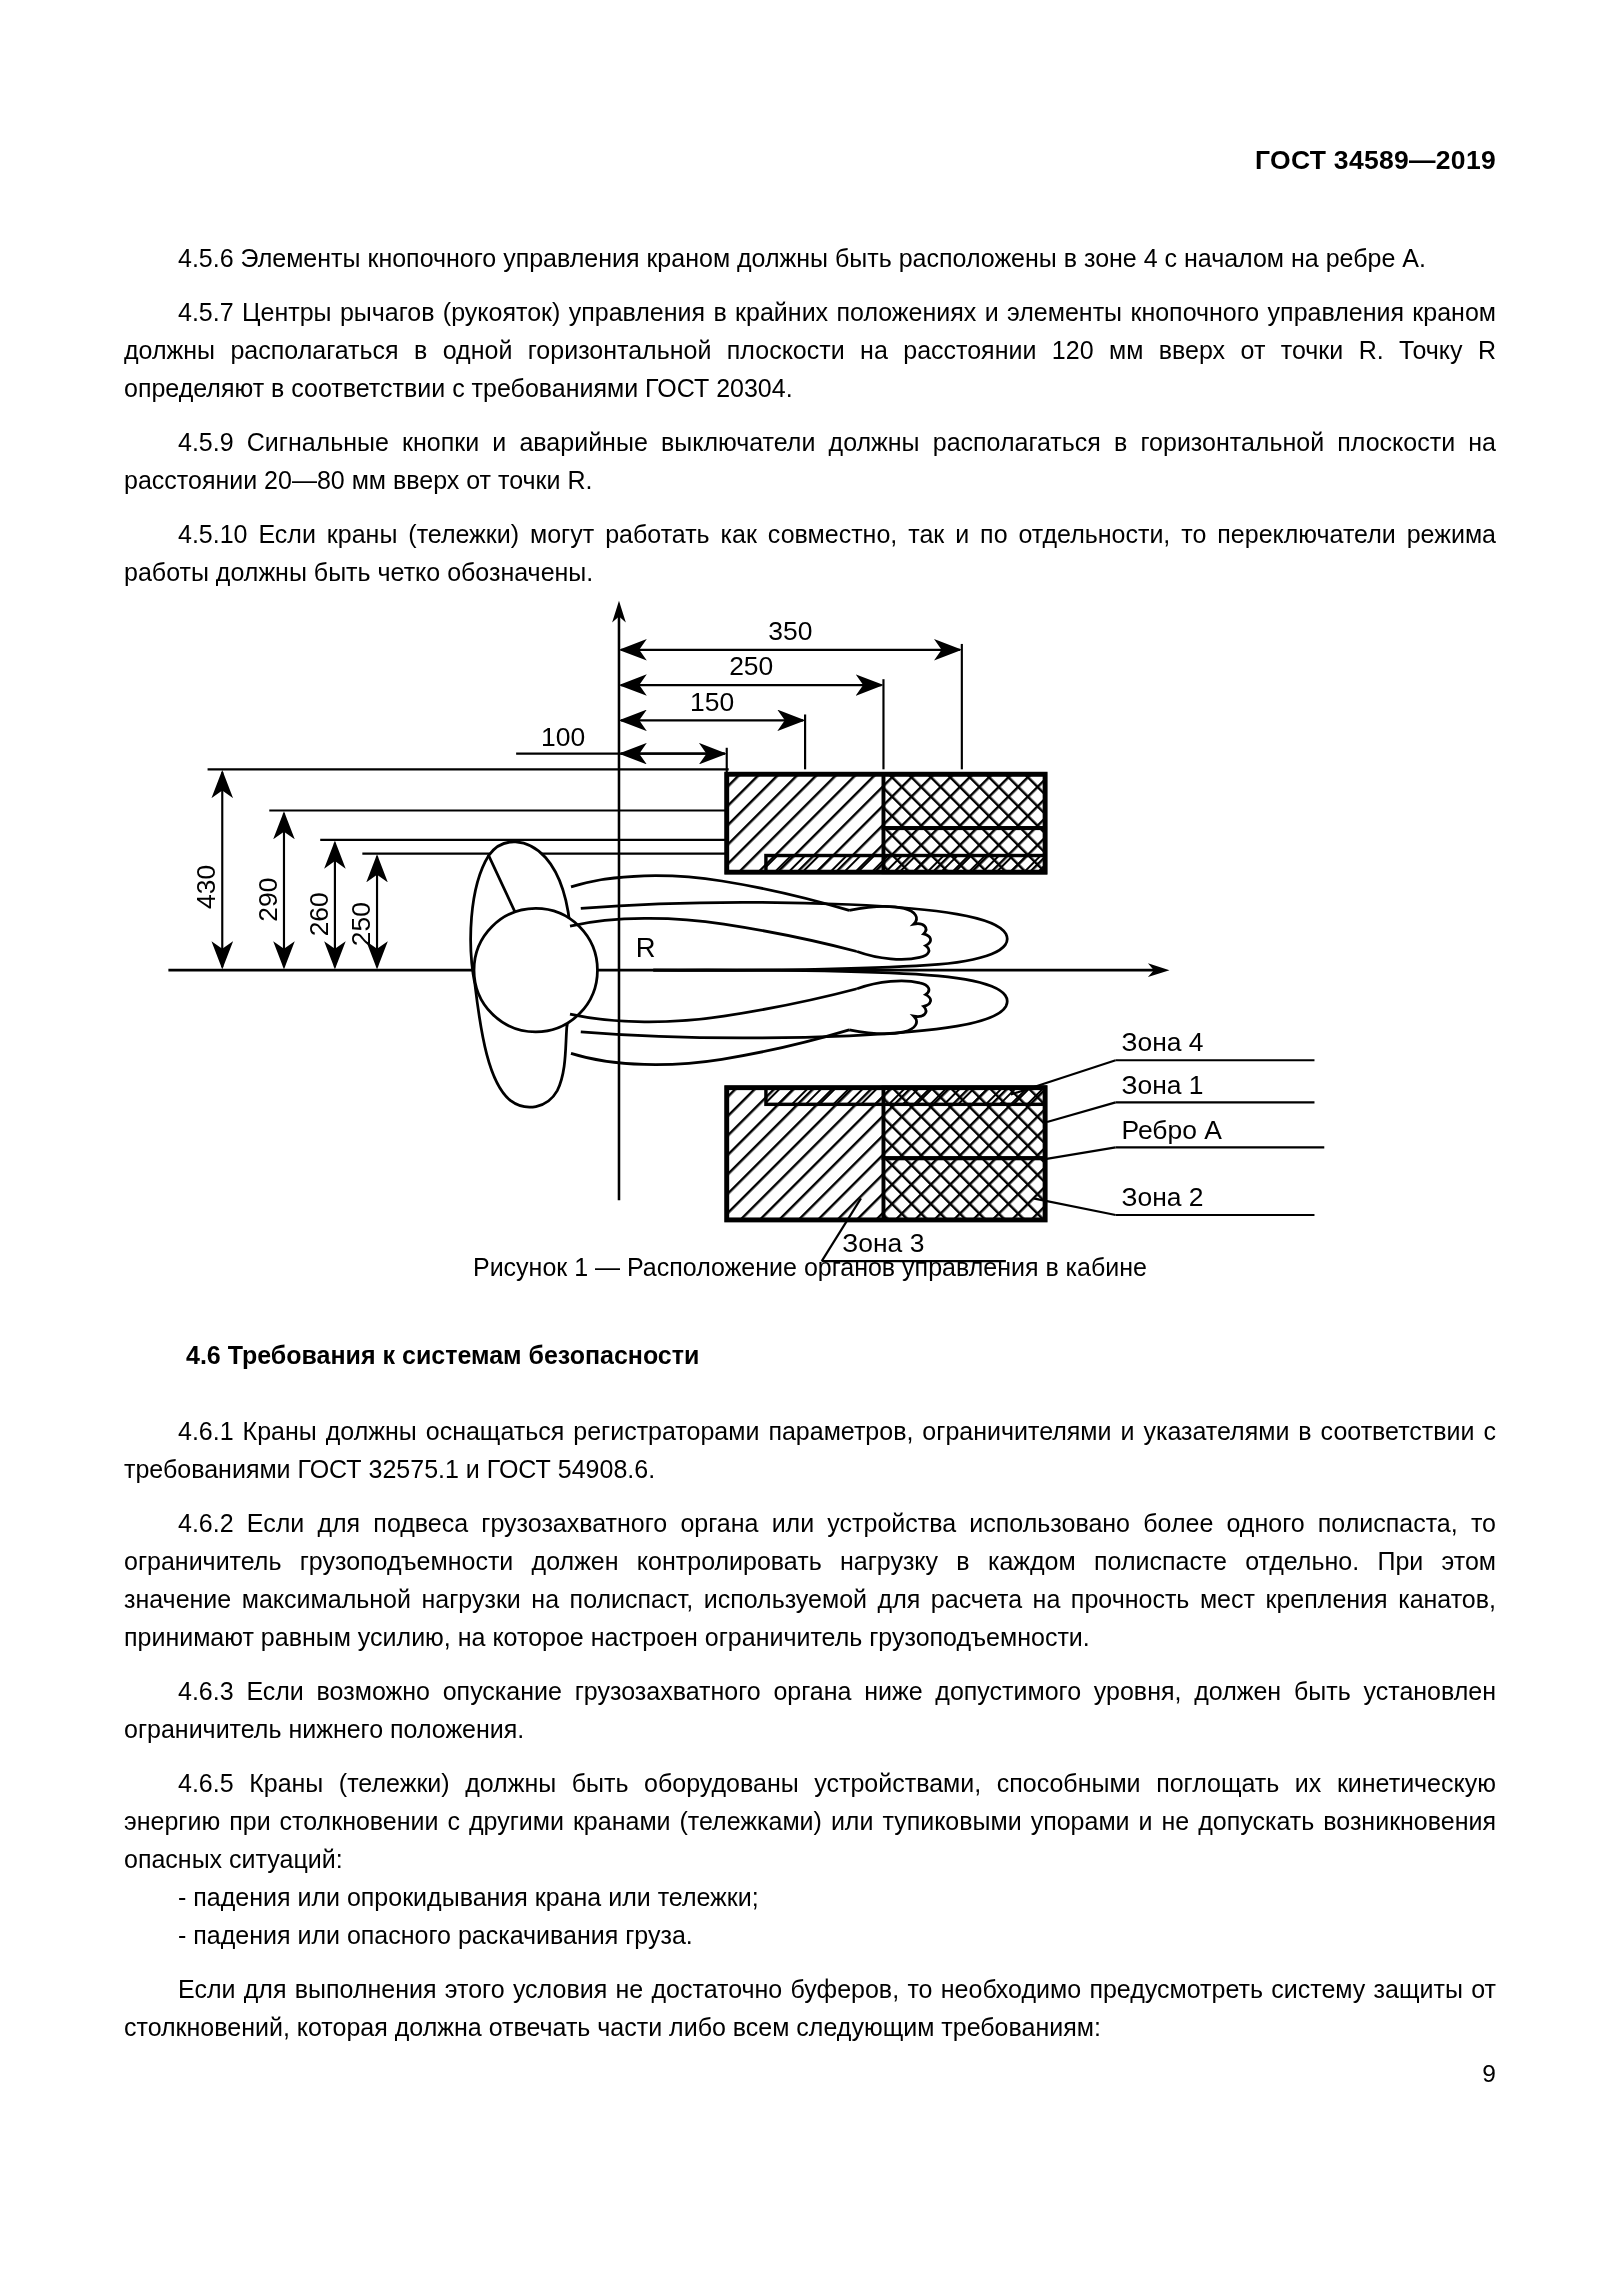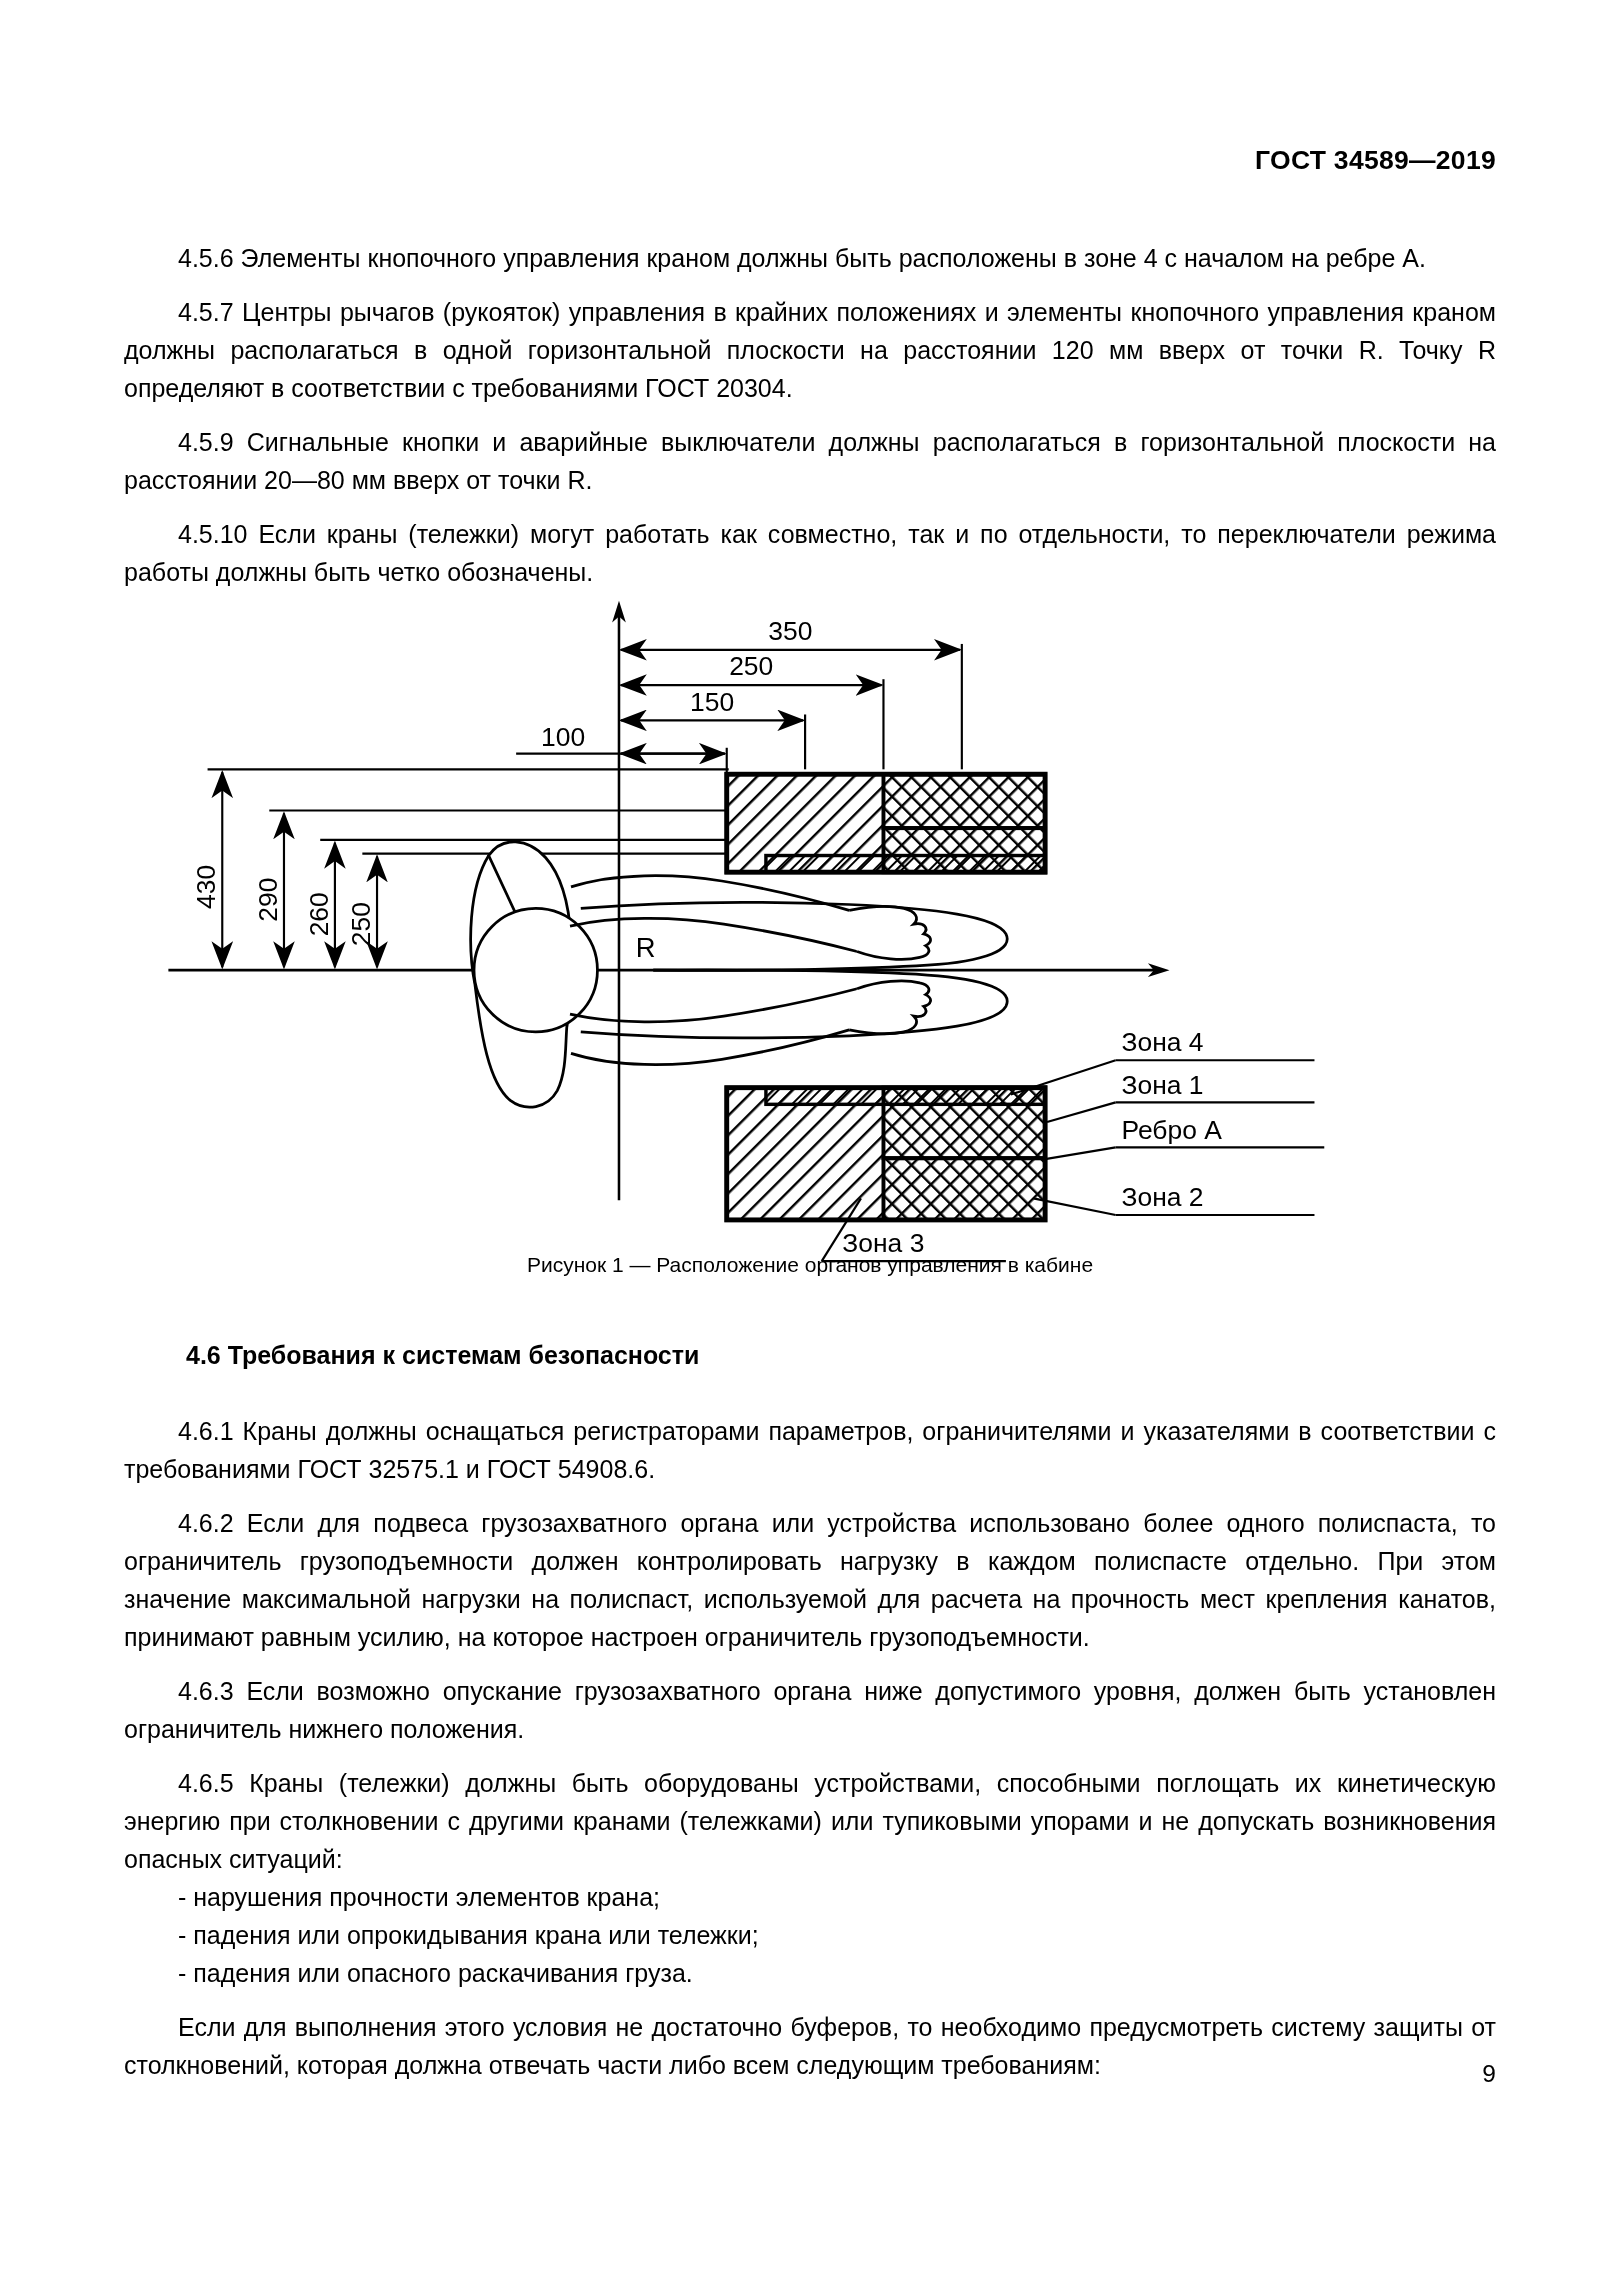--- a/index.html
+++ b/index.html
@@ -77,21 +77,21 @@
     position: relative;
     width: 1372px;
     height: 671px;
   }
   .figure-caption {
     position: absolute;
     top: 1253px;
     left: 0;
     width: 1372px;
     text-align: center;
-    font-size: 21px;
+    font-size: 25px;
   }
   
   .page-number {
     position: absolute;
     right: 0;
     top: 2060px;
     font-size: 24.5px;
   }
   svg { display: block; }
 </style>
@@ -258,21 +258,20 @@
 
     <div class="figure-caption">Рисунок 1 — Расположение органов управления в кабине</div>
 
     <div class="body-text" style="top:1328px;">
       <h2 class="section-heading">4.6  Требования к системам безопасности</h2>
       <div class="sp-after-heading"></div>
       <p class="para">4.6.1  Краны должны оснащаться регистраторами параметров, ограничителями и указателями в соответствии с требованиями ГОСТ 32575.1 и ГОСТ 54908.6.</p>
       <p class="para">4.6.2  Если для подвеса грузозахватного органа или устройства использовано более одного полиспаста, то ограничитель грузоподъемности должен контролировать нагрузку в каждом полиспасте отдельно. При этом значение максимальной нагрузки на полиспаст, используемой для расчета на прочность мест крепления канатов, принимают равным усилию, на которое настроен ограничитель грузоподъемности.</p>
       <p class="para">4.6.3  Если возможно опускание грузозахватного органа ниже допустимого уровня, должен быть установлен ограничитель нижнего положения.</p>
       <p class="para">4.6.5  Краны (тележки) должны быть оборудованы устройствами, способными поглощать их кинетическую энергию при столкновении с другими кранами (тележками) или тупиковыми упорами и не допускать возникновения опасных ситуаций:</p>
-      <p class="dash">- нарушения прочности элементов крана;</p>
       <p class="dash">- падения или опрокидывания крана или тележки;</p>
       <p class="dash">- падения или опасного раскачивания груза.</p>
       <p class="para">Если для выполнения этого условия не достаточно буферов, то необходимо предусмотреть систему защиты от столкновений, которая должна отвечать части либо всем следующим требованиям:</p>
     </div>
 
     <div class="page-number">9</div>
 
   </div>
 </div>
 

